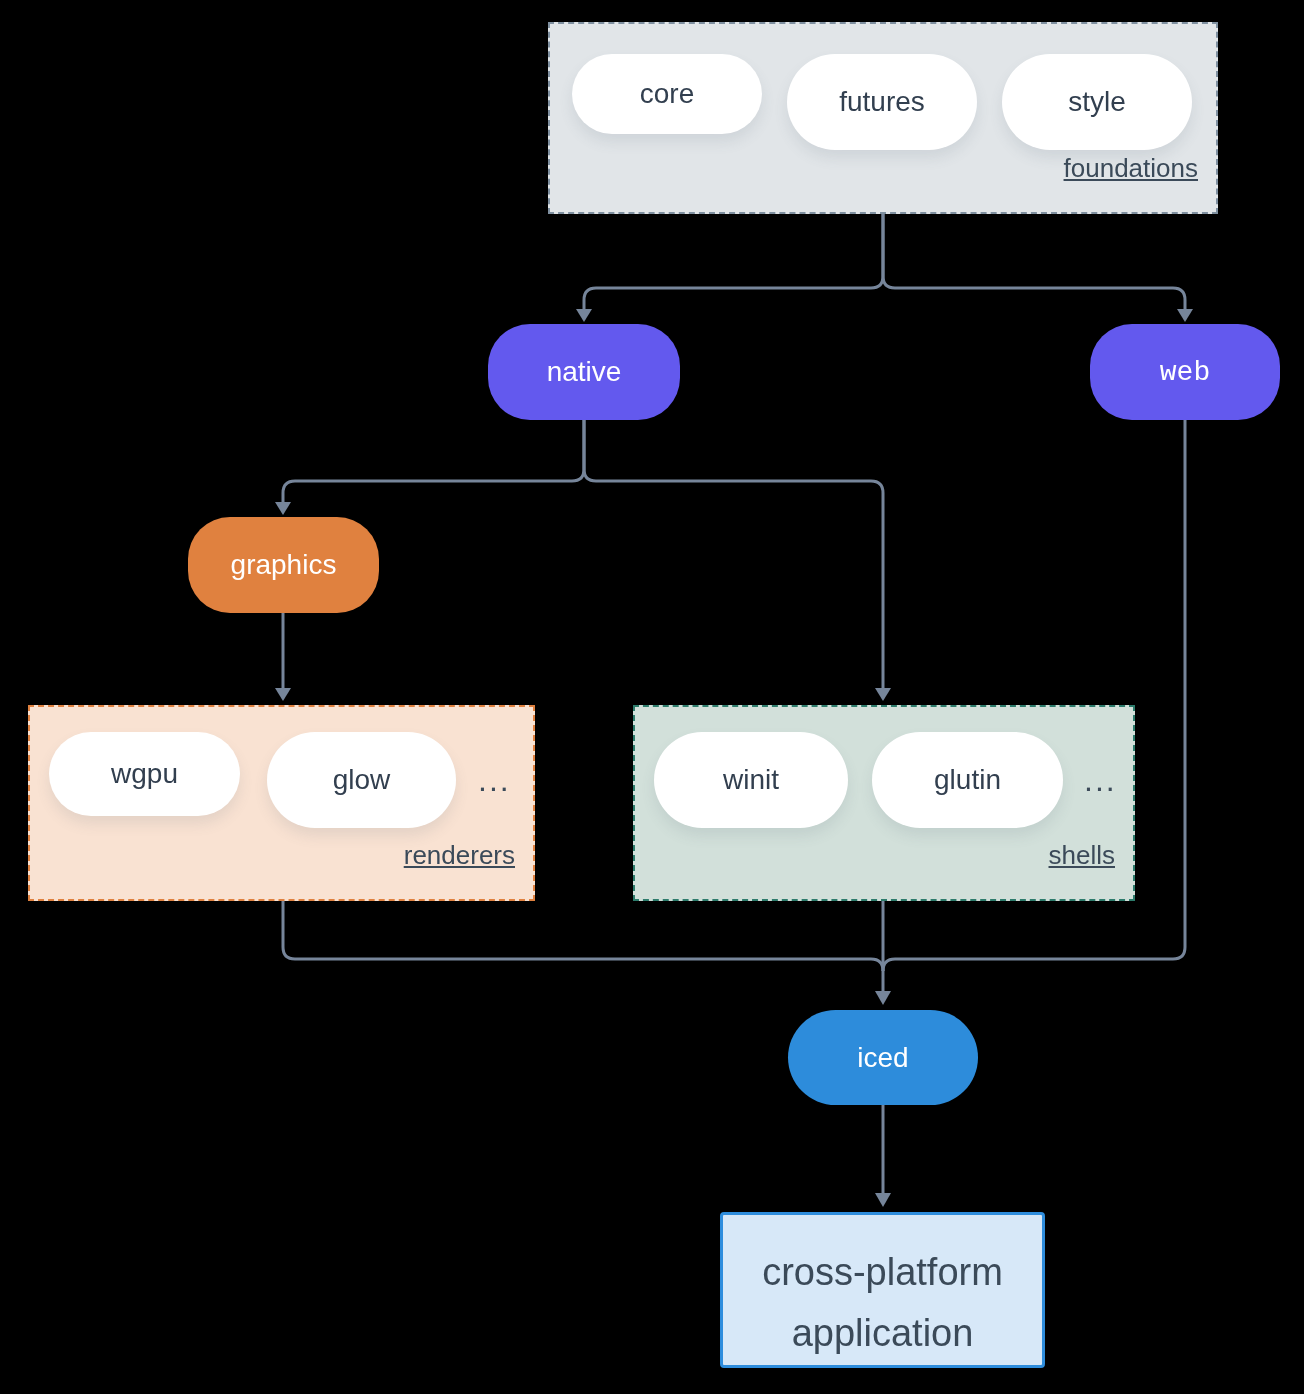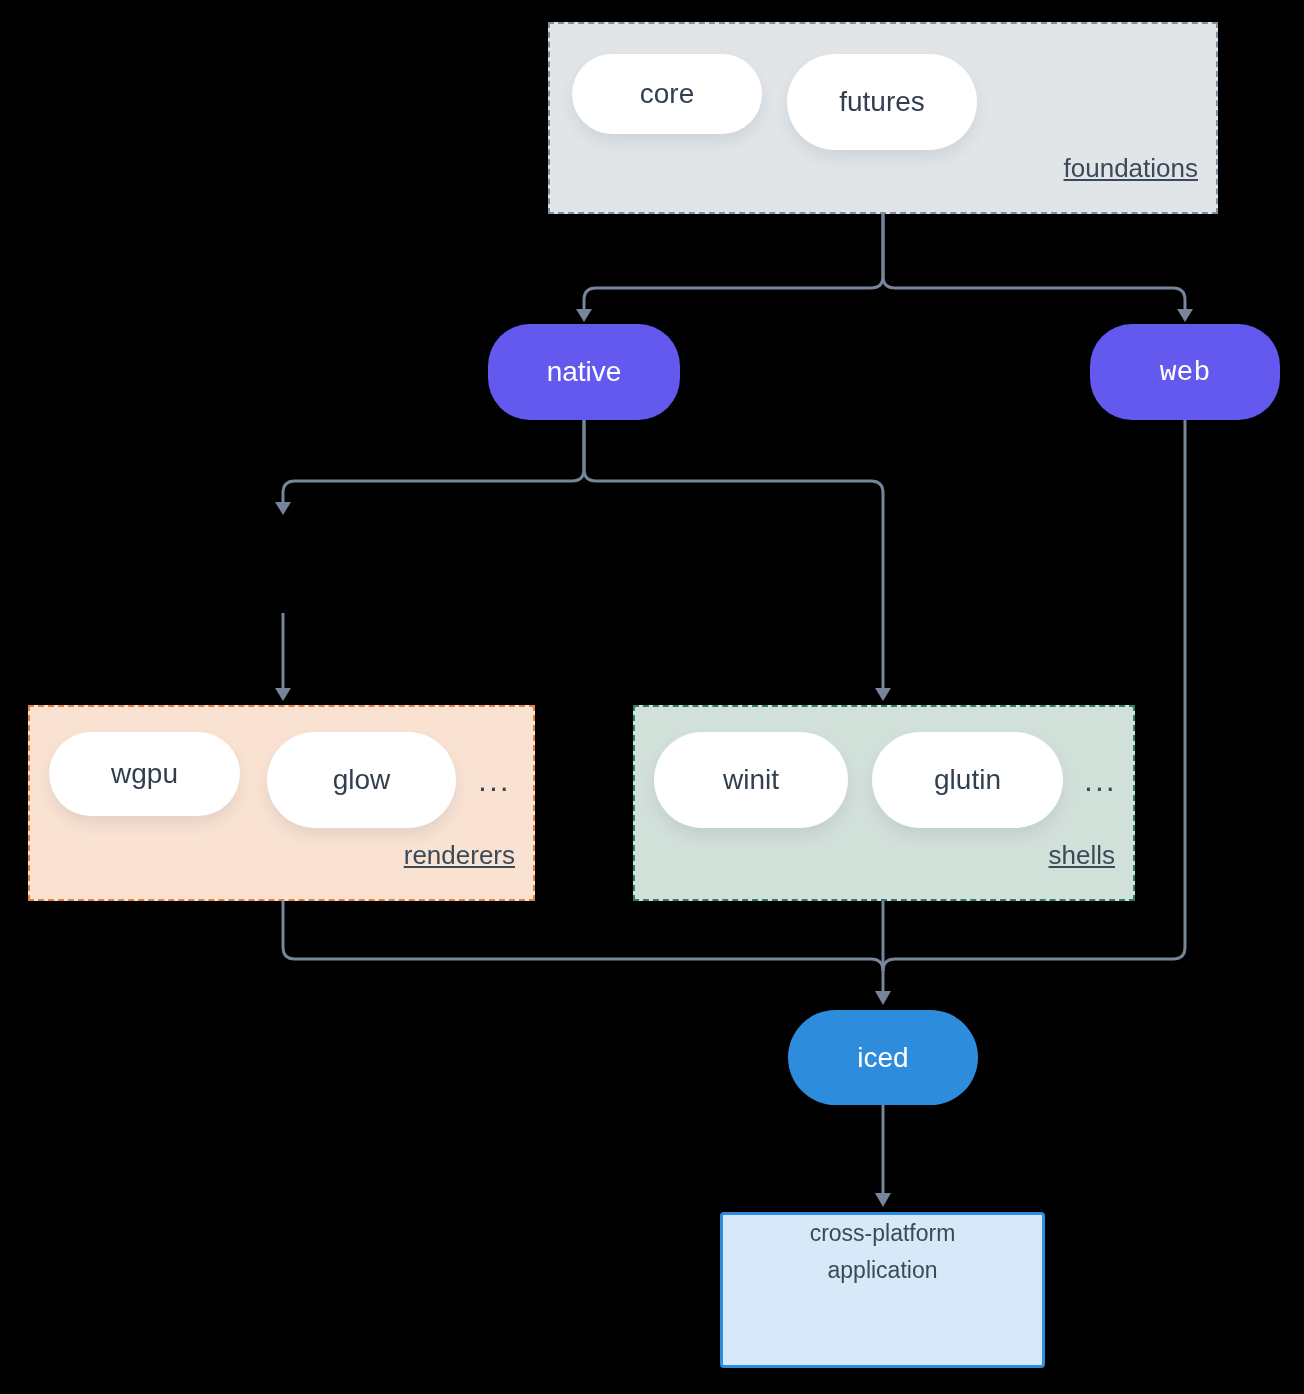--- a/index.html
+++ b/index.html
@@ -53,22 +53,22 @@
     position:absolute;z-index:3;
     font-size:32px;letter-spacing:2px;
     color:var(--label_text,#3b4a59);
   }
   .app-box{
     position:absolute;z-index:3;box-sizing:border-box;
     left:720px;top:1212px;width:325px;height:156px;
     background:var(--app_fill,#d7e8f8);
     border:3px solid var(--app_border,#2e8ddd);
     border-radius:4px;
-    display:flex;flex-direction:column;align-items:center;justify-content:flex-start;
-    font-size:23px;line-height:1.62;color:var(--label_text,#3b4a59);
+    display:flex;flex-direction:column;align-items:center;justify-content:flex-end;
+    font-size:38px;line-height:1.62;color:var(--label_text,#3b4a59);
   }
 </style>
 </head>
 <body>
 
 <div class="canvas">
 
   <svg class="connectors" width="1304" height="1394" viewBox="0 0 1304 1394">
 
     <path d="M883 214 V276 Q883 288 871 288 H596 Q584 288 584 300 V310"></path>
@@ -91,24 +91,26 @@
 
     <path d="M883 1105 V1194"></path>
     <polygon points="875,1193 891,1193 883,1207"></polygon>
   </svg>
 
   <div class="group g-foundations">
     <div class="group-label">foundations</div>
   </div>
   <div class="pill white" style="left:572px;top:54px;width:190px;height:80px;">core</div>
   <div class="pill white" style="left:787px;top:54px;width:190px;height:96px;">futures</div>
+  <div class="pill white" style="left:1002px;top:54px;width:190px;height:96px;">style</div>
 
   <div class="pill purple" style="left:488px;top:324px;width:192px;height:96px;">native</div>
   <div class="pill purple" style="left:1090px;top:324px;width:190px;height:96px;font-family:Liberation Mono, monospace;">web</div>
 
+  <div class="pill orange" style="left:188px;top:517px;width:191px;height:96px;">graphics</div>
 
   <div class="group g-renderers">
     <div class="group-label">renderers</div>
   </div>
   <div class="pill white" style="left:49px;top:732px;width:191px;height:84px;">wgpu</div>
   <div class="pill white" style="left:267px;top:732px;width:189px;height:96px;">glow</div>
   <div class="dots" style="left:478px;top:762px;">...</div>
 
   <div class="group g-shells">
     <div class="group-label">shells</div>

